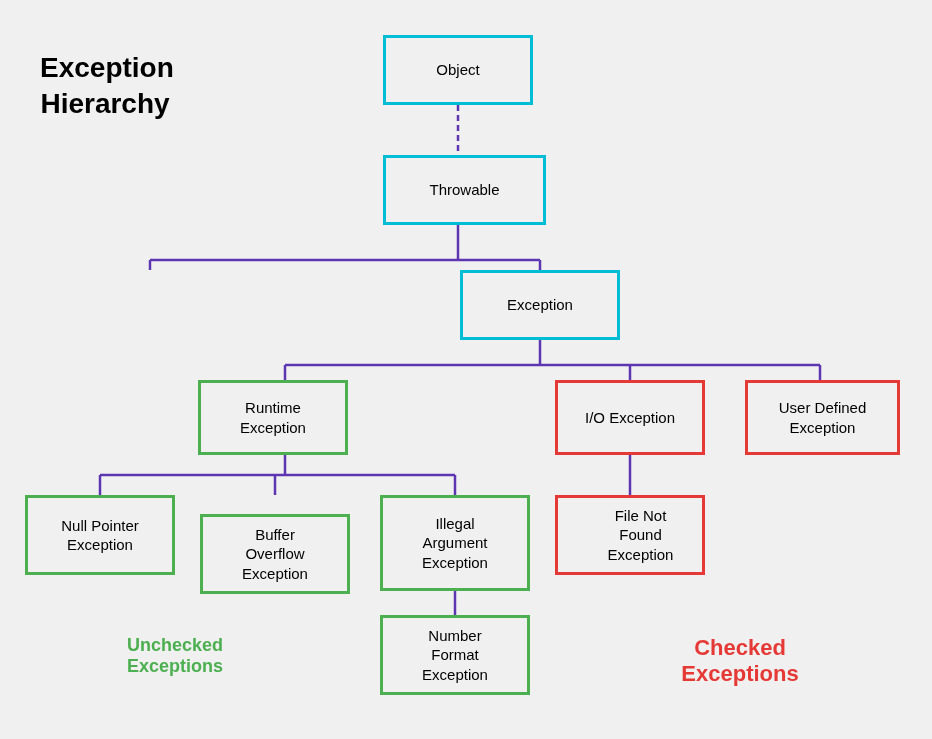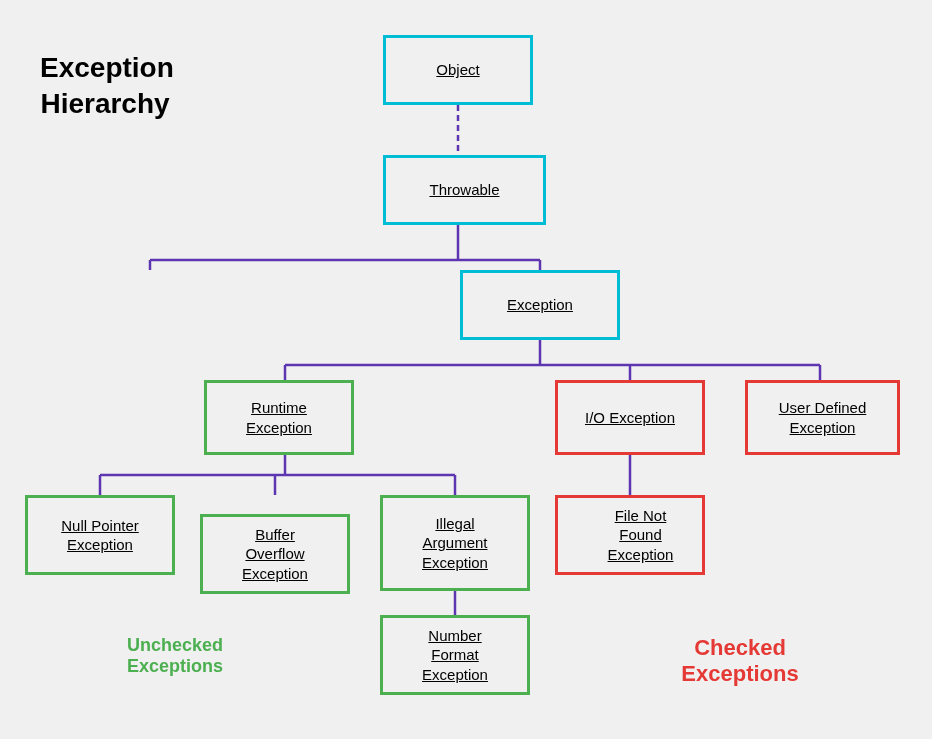--- a/index.html
+++ b/index.html
@@ -18,21 +18,20 @@
     }
     .node {
       position: absolute;
       display: flex;
       align-items: center;
       justify-content: center;
       text-align: center;
       font-size: 15px;
       line-height: 1.3;
       background: #f0f0f0;
-      text-decoration: underline;
     }
     .node-cyan {
       border: 3px solid #00bcd4;
     }
     .node-green {
       border: 3px solid #4caf50;
     }
     .node-red {
       border: 3px solid #e53935;
     }
@@ -105,21 +104,21 @@
 
   <div class="node node-cyan" style="left:383px; top:155px; width:163px; height:70px;">
     <span>Throwable</span>
   </div>
 
 
   <div class="node node-cyan" style="left:460px; top:270px; width:160px; height:70px;">
     <span>Exception</span>
   </div>
 
-  <div class="node node-green" style="left:204px; top:380px; width:150px; height:75px;">
+  <div class="node node-green" style="left:198px; top:380px; width:150px; height:75px;">
     <span>Runtime<br>Exception</span>
   </div>
 
   <div class="node node-red" style="left:555px; top:380px; width:150px; height:75px;">
     <span>I/O Exception</span>
   </div>
 
   <div class="node node-red" style="left:745px; top:380px; width:155px; height:75px;">
     <span>User Defined<br>Exception</span>
   </div>

